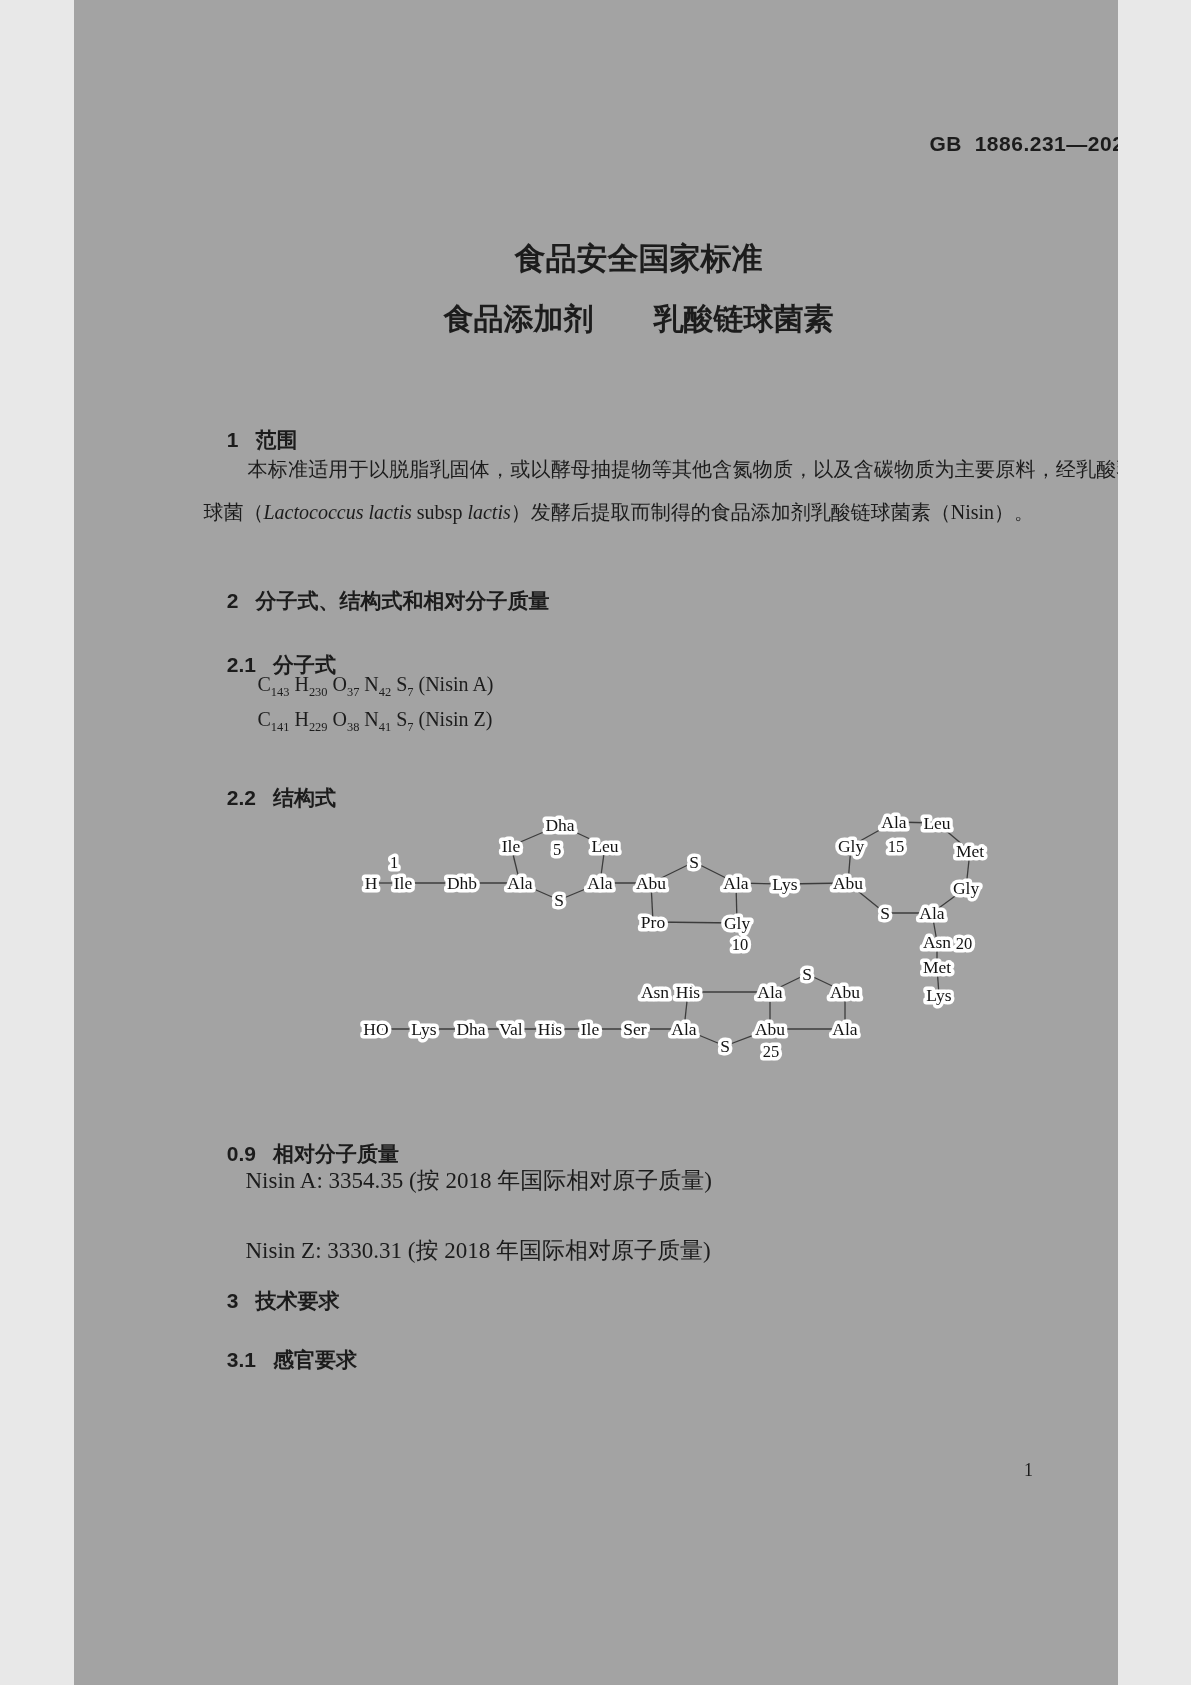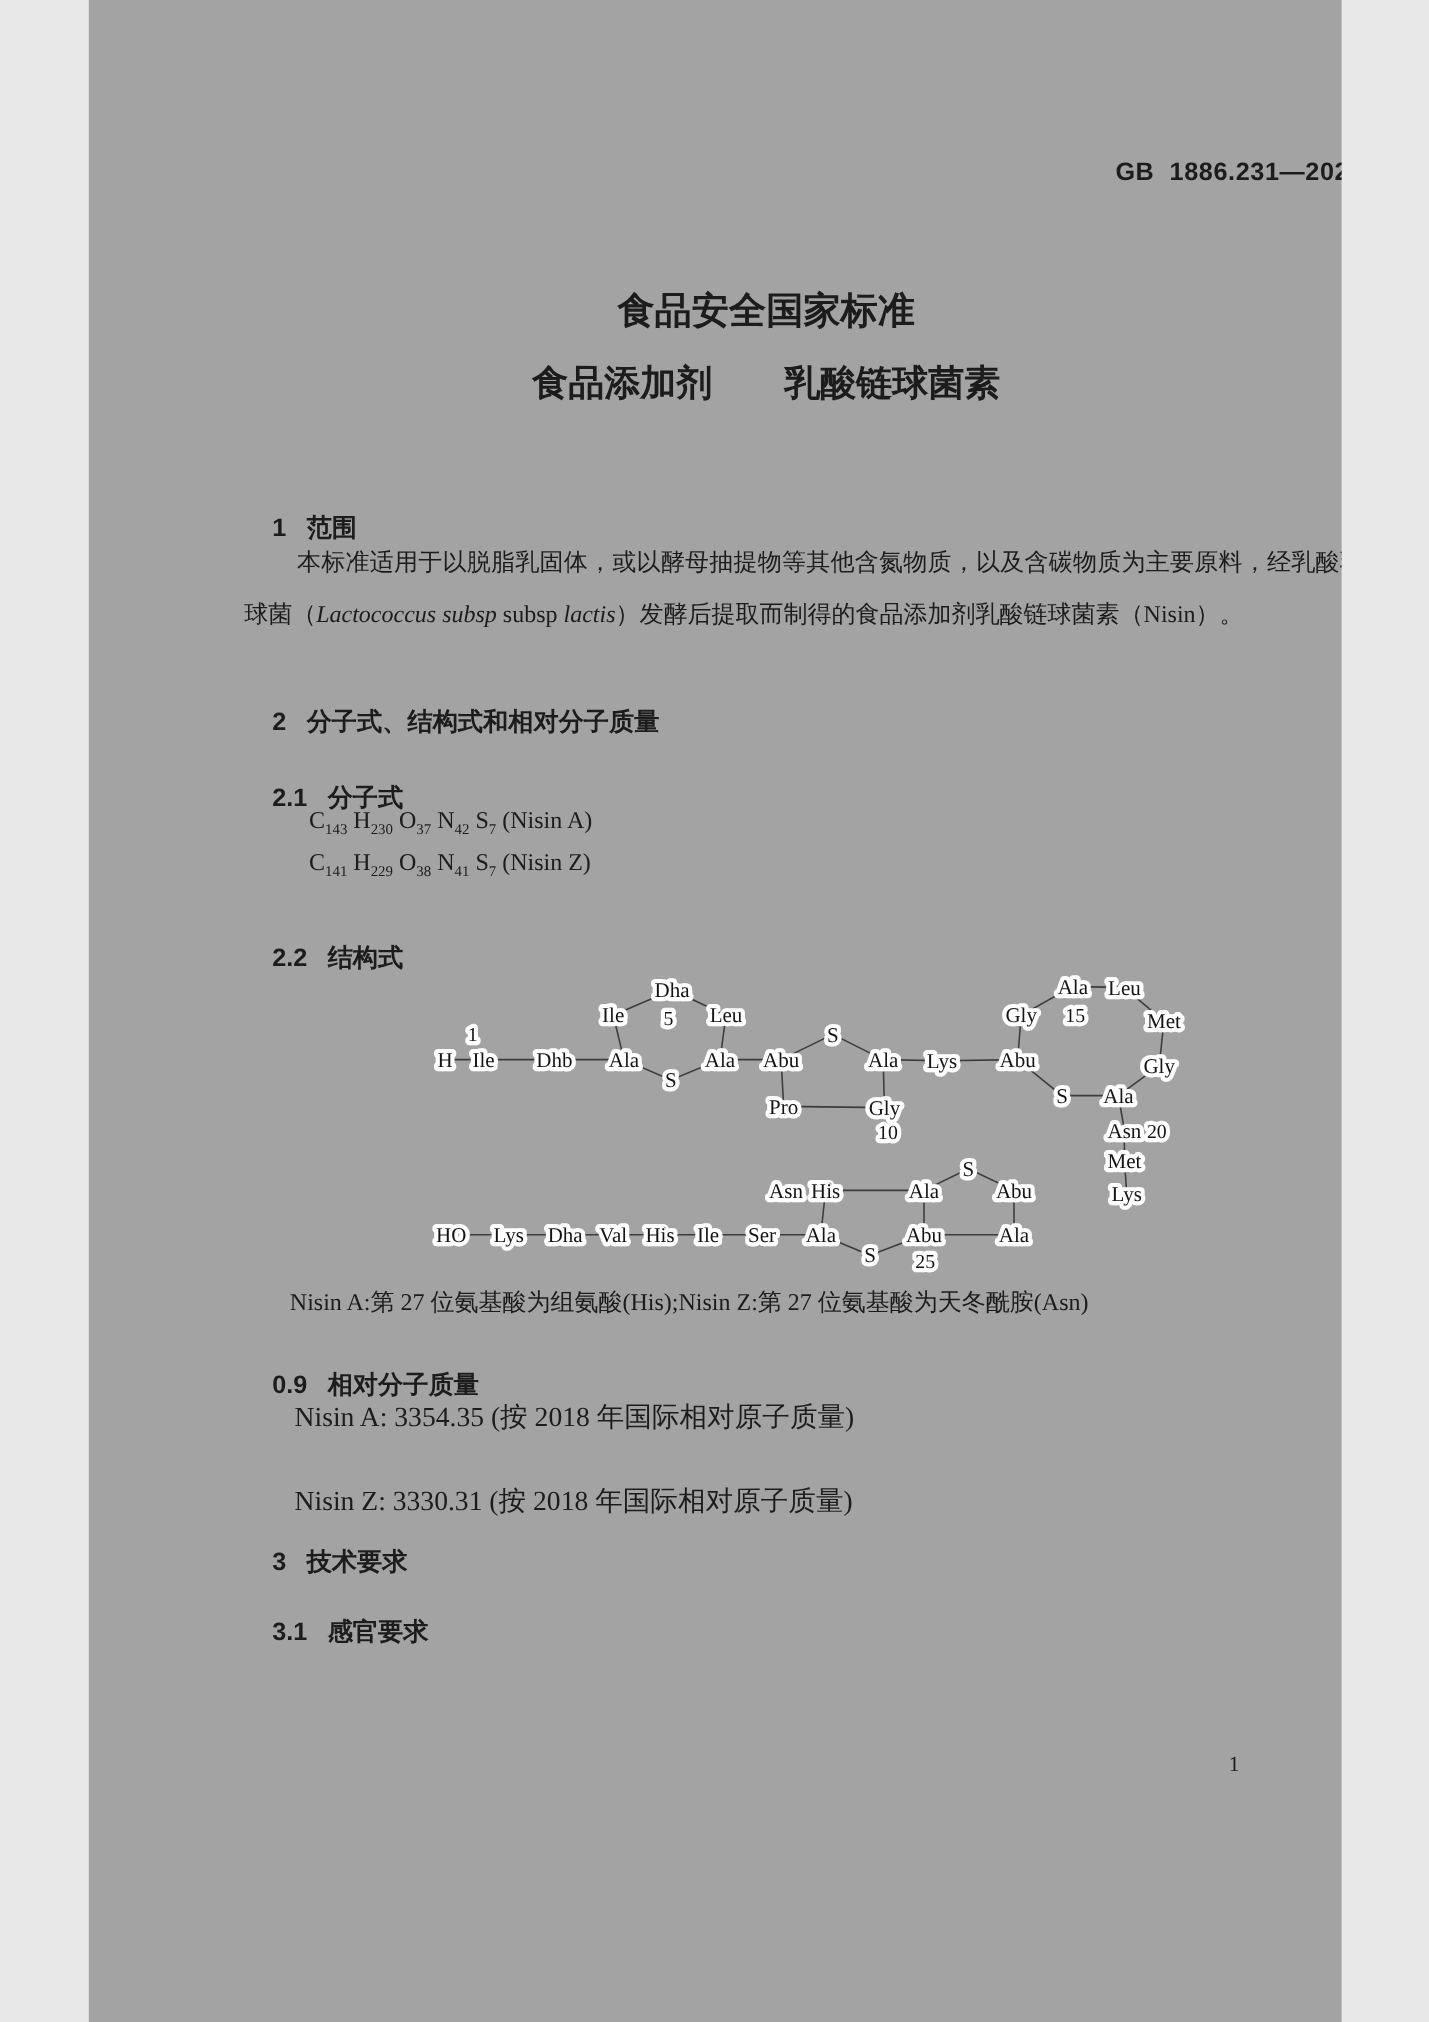--- a/index.html
+++ b/index.html
@@ -53,21 +53,21 @@
   <div class="abs hdr">GB  1886.231—2023</div>
 
   <div class="abs title title2">食品添加剂　　乳酸链球菌素</div>
   <div class="abs title title1">食品安全国家标准</div>
 
   <div class="abs head" style="top:402px;">
     <span class="num">1</span><span>范围</span>
   </div>
 
   <div class="abs para">
-    <span>本标准适用于以脱脂乳固体，或以酵母抽提物等其他含氮物质，以及含碳物质为主要原料，经乳酸乳球菌（</span><i>Lactococcus subsp</i><span> subsp </span><i>lactis</i><span>）发酵后提取而制得的食品添加剂乳酸链球菌素（Nisin）。</span>
+    <span>本标准适用于以脱脂乳固体，或以酵母抽提物等其他含氮物质，以及含碳物质为主要原料，经乳酸乳球菌（</span><i>Lactococcus lactis</i><span> subsp </span><i>lactis</i><span>）发酵后提取而制得的食品添加剂乳酸链球菌素（Nisin）。</span>
   </div>
 
   <div class="abs head" style="top:563px;">
     <span class="num">2</span><span>分子式、结构式和相对分子质量</span>
   </div>
 
   <div class="abs head" style="top:627px;">
     <span class="num">2.1</span><span>分子式</span>
   </div>
 
@@ -166,21 +166,20 @@
       <text x="416" y="277">Abu</text>
       <text x="417" y="299" class="num">25</text>
       <text x="491" y="277">Ala</text>
       <text x="301" y="240">Asn</text>
       <text x="334" y="240">His</text>
       <text x="416" y="240">Ala</text>
       <text x="453" y="222">S</text>
       <text x="491" y="240">Abu</text>
     </svg>
 
-  <div class="abs note" style="top:1072px;">Nisin A:第 27 位氨基酸为组氨酸(His);Nisin Z:第 27 位氨基酸为天冬酰胺(Asn)</div>
 
   <div class="abs head" style="top:1116px;">
     <span class="num">0.9</span><span>相对分子质量</span>
   </div>
 
   <div class="abs mw" style="top:1165px;">Nisin A: 3354.35 (按 2018 年国际相对原子质量)</div>
   <div class="abs mw" style="top:1201px;margin-top:34px;">Nisin Z: 3330.31 (按 2018 年国际相对原子质量)</div>
 
   <div class="abs head" style="top:1263px;">
     <span class="num">3</span><span>技术要求</span>

